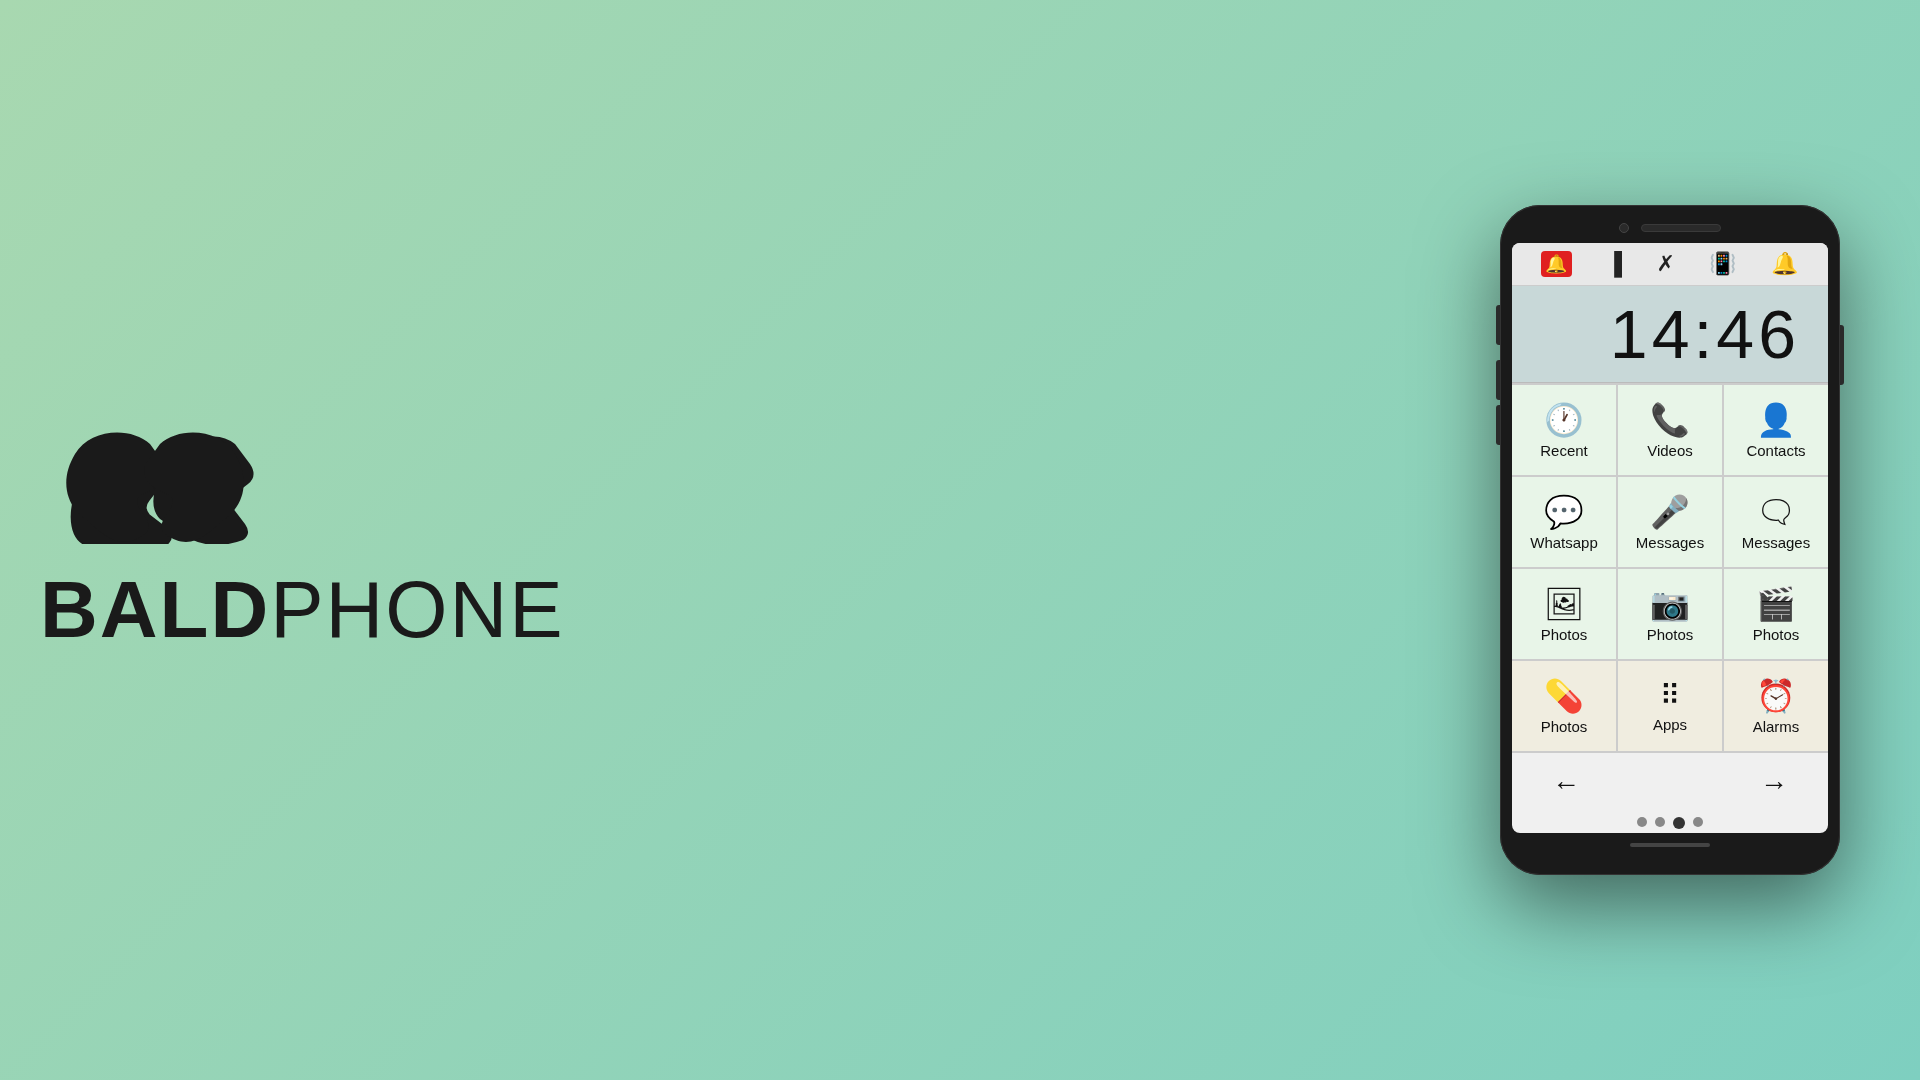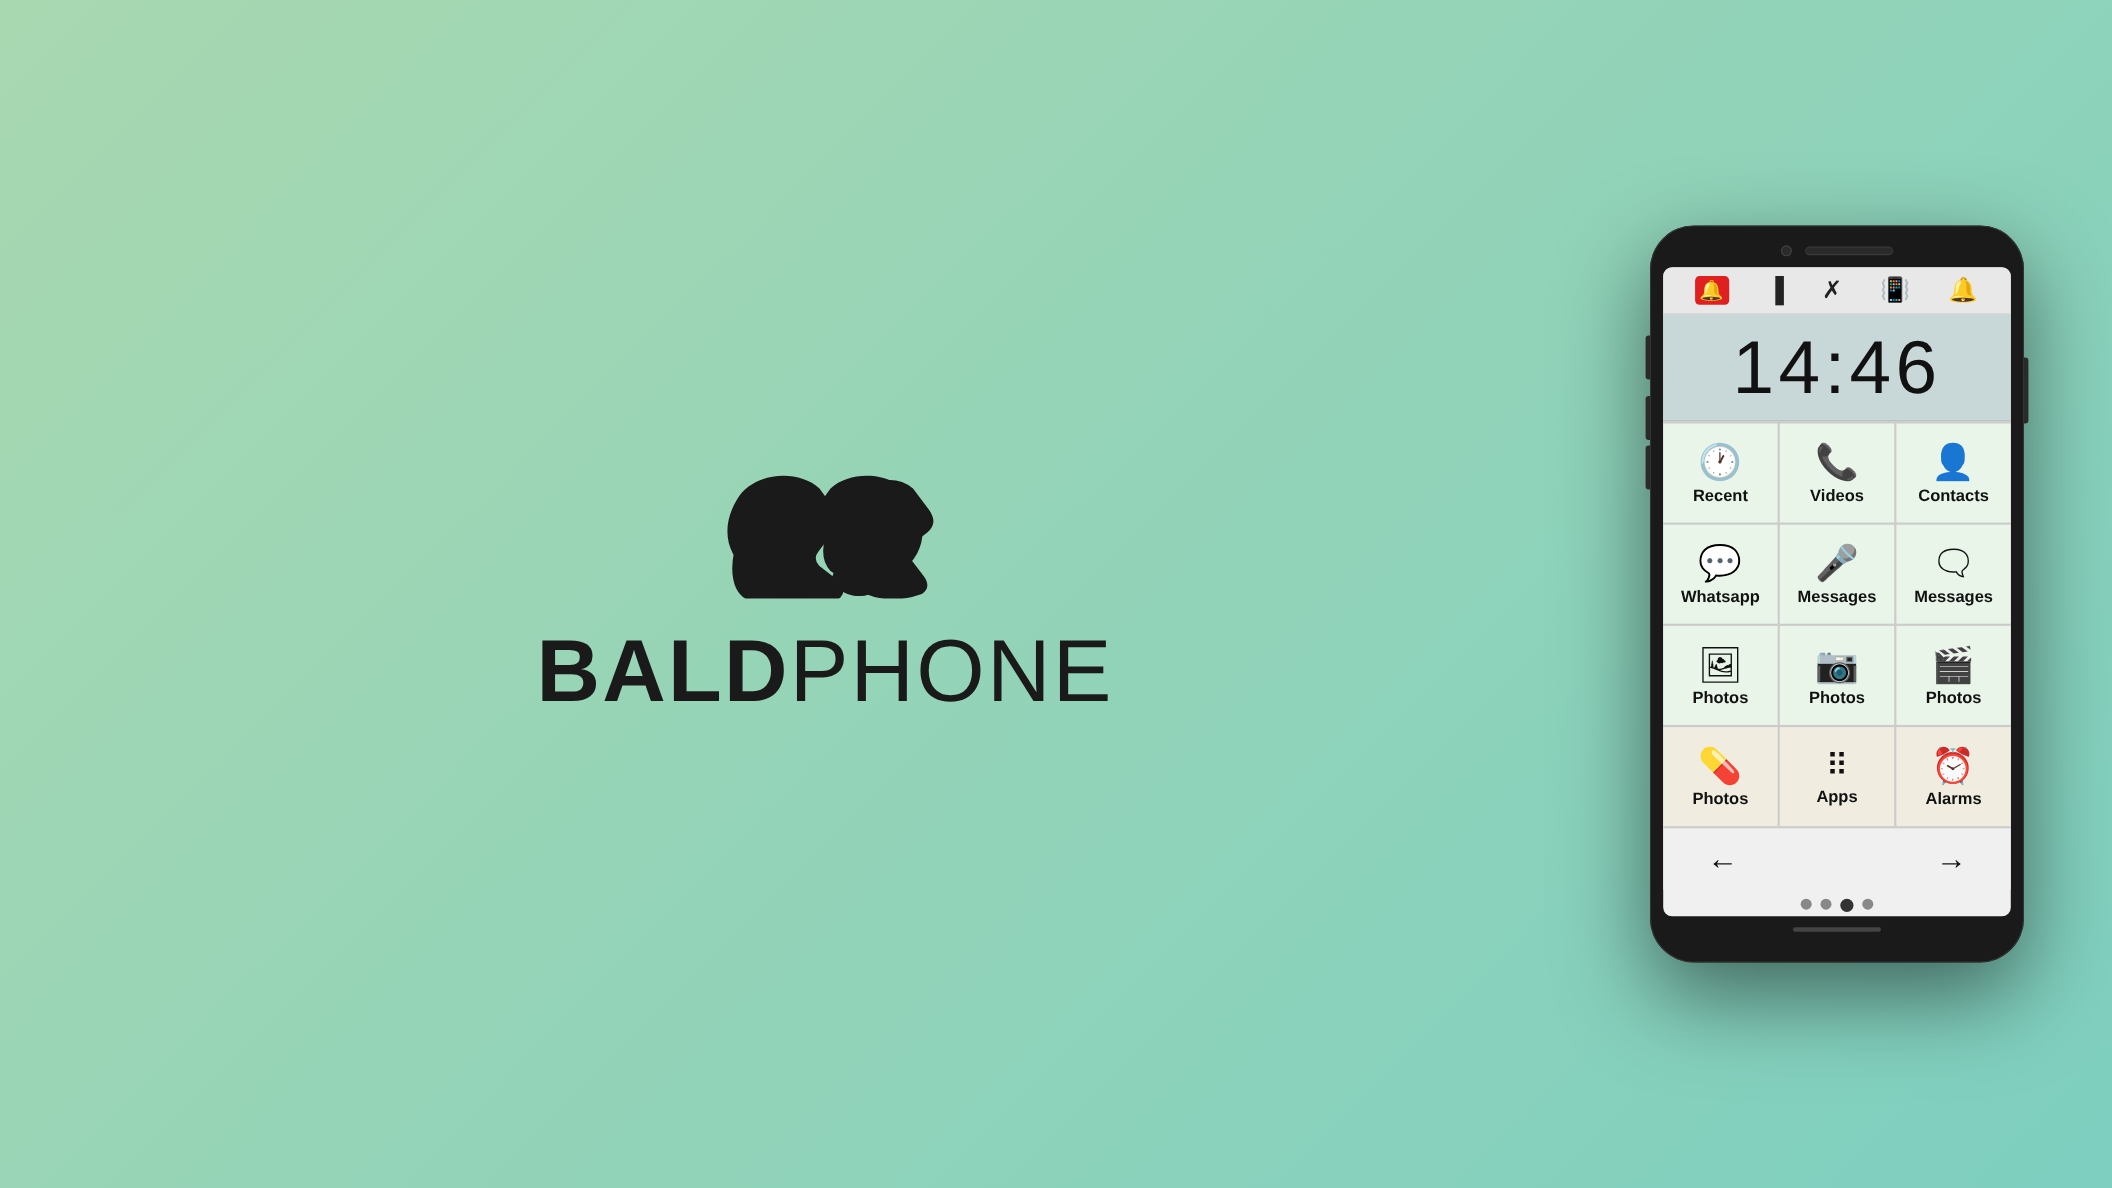--- a/index.html
+++ b/index.html
@@ -13,21 +13,20 @@
       justify-content: space-between;
       font-family: Arial, sans-serif;
       overflow: hidden;
     }
 
     
     .left-section {
       flex: 1;
       display: flex;
       flex-direction: column;
-      align-items: center;
       justify-content: center;
       padding: 40px;
     }
 
     .phone-icon {
       width: 230px;
       height: 120px;
       margin-bottom: 20px;
     }
 
@@ -117,21 +116,21 @@
       background: #e02020;
       border-radius: 4px;
       padding: 2px 4px;
       color: white;
       font-size: 18px;
     }
 
     
     .clock-display {
       background: #c8d8d8;
-      text-align: center;
+      text-align: right;
       padding: 14px 28px;
       border-bottom: 1px solid #bbb;
     }
 
     .clock-time {
       font-size: 68px;
       font-weight: 300;
       color: #111;
       letter-spacing: 4px;
       line-height: 1;
@@ -168,21 +167,21 @@
       line-height: 1;
     }
 
     .app-icon.green {
       color: #25b04a;
     }
 
     .app-label {
       font-size: 15px;
       color: #111;
-      font-weight: 700;
+      font-weight: 400;
       text-align: left;
     }
 
     
     .nav-row {
       background: #f0f0f0;
       display: flex;
       align-items: center;
       justify-content: space-between;
       padding: 12px 40px;

